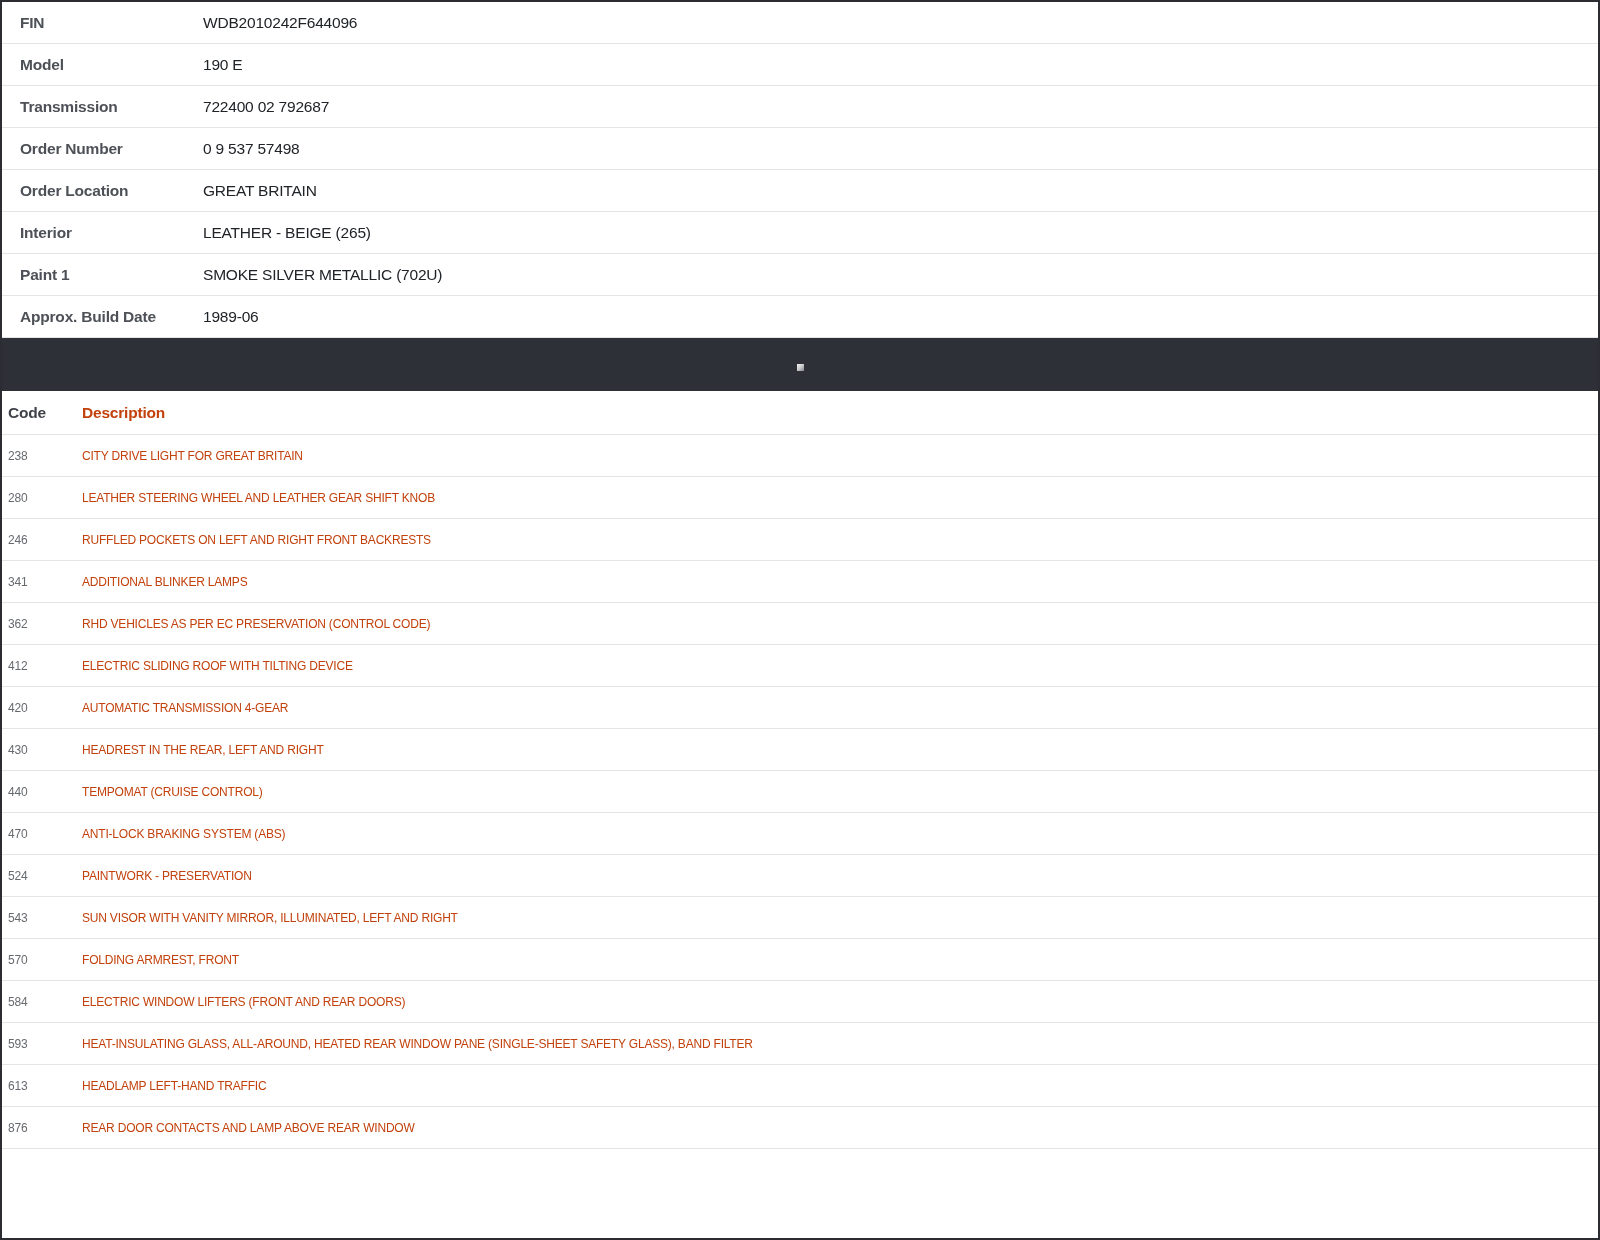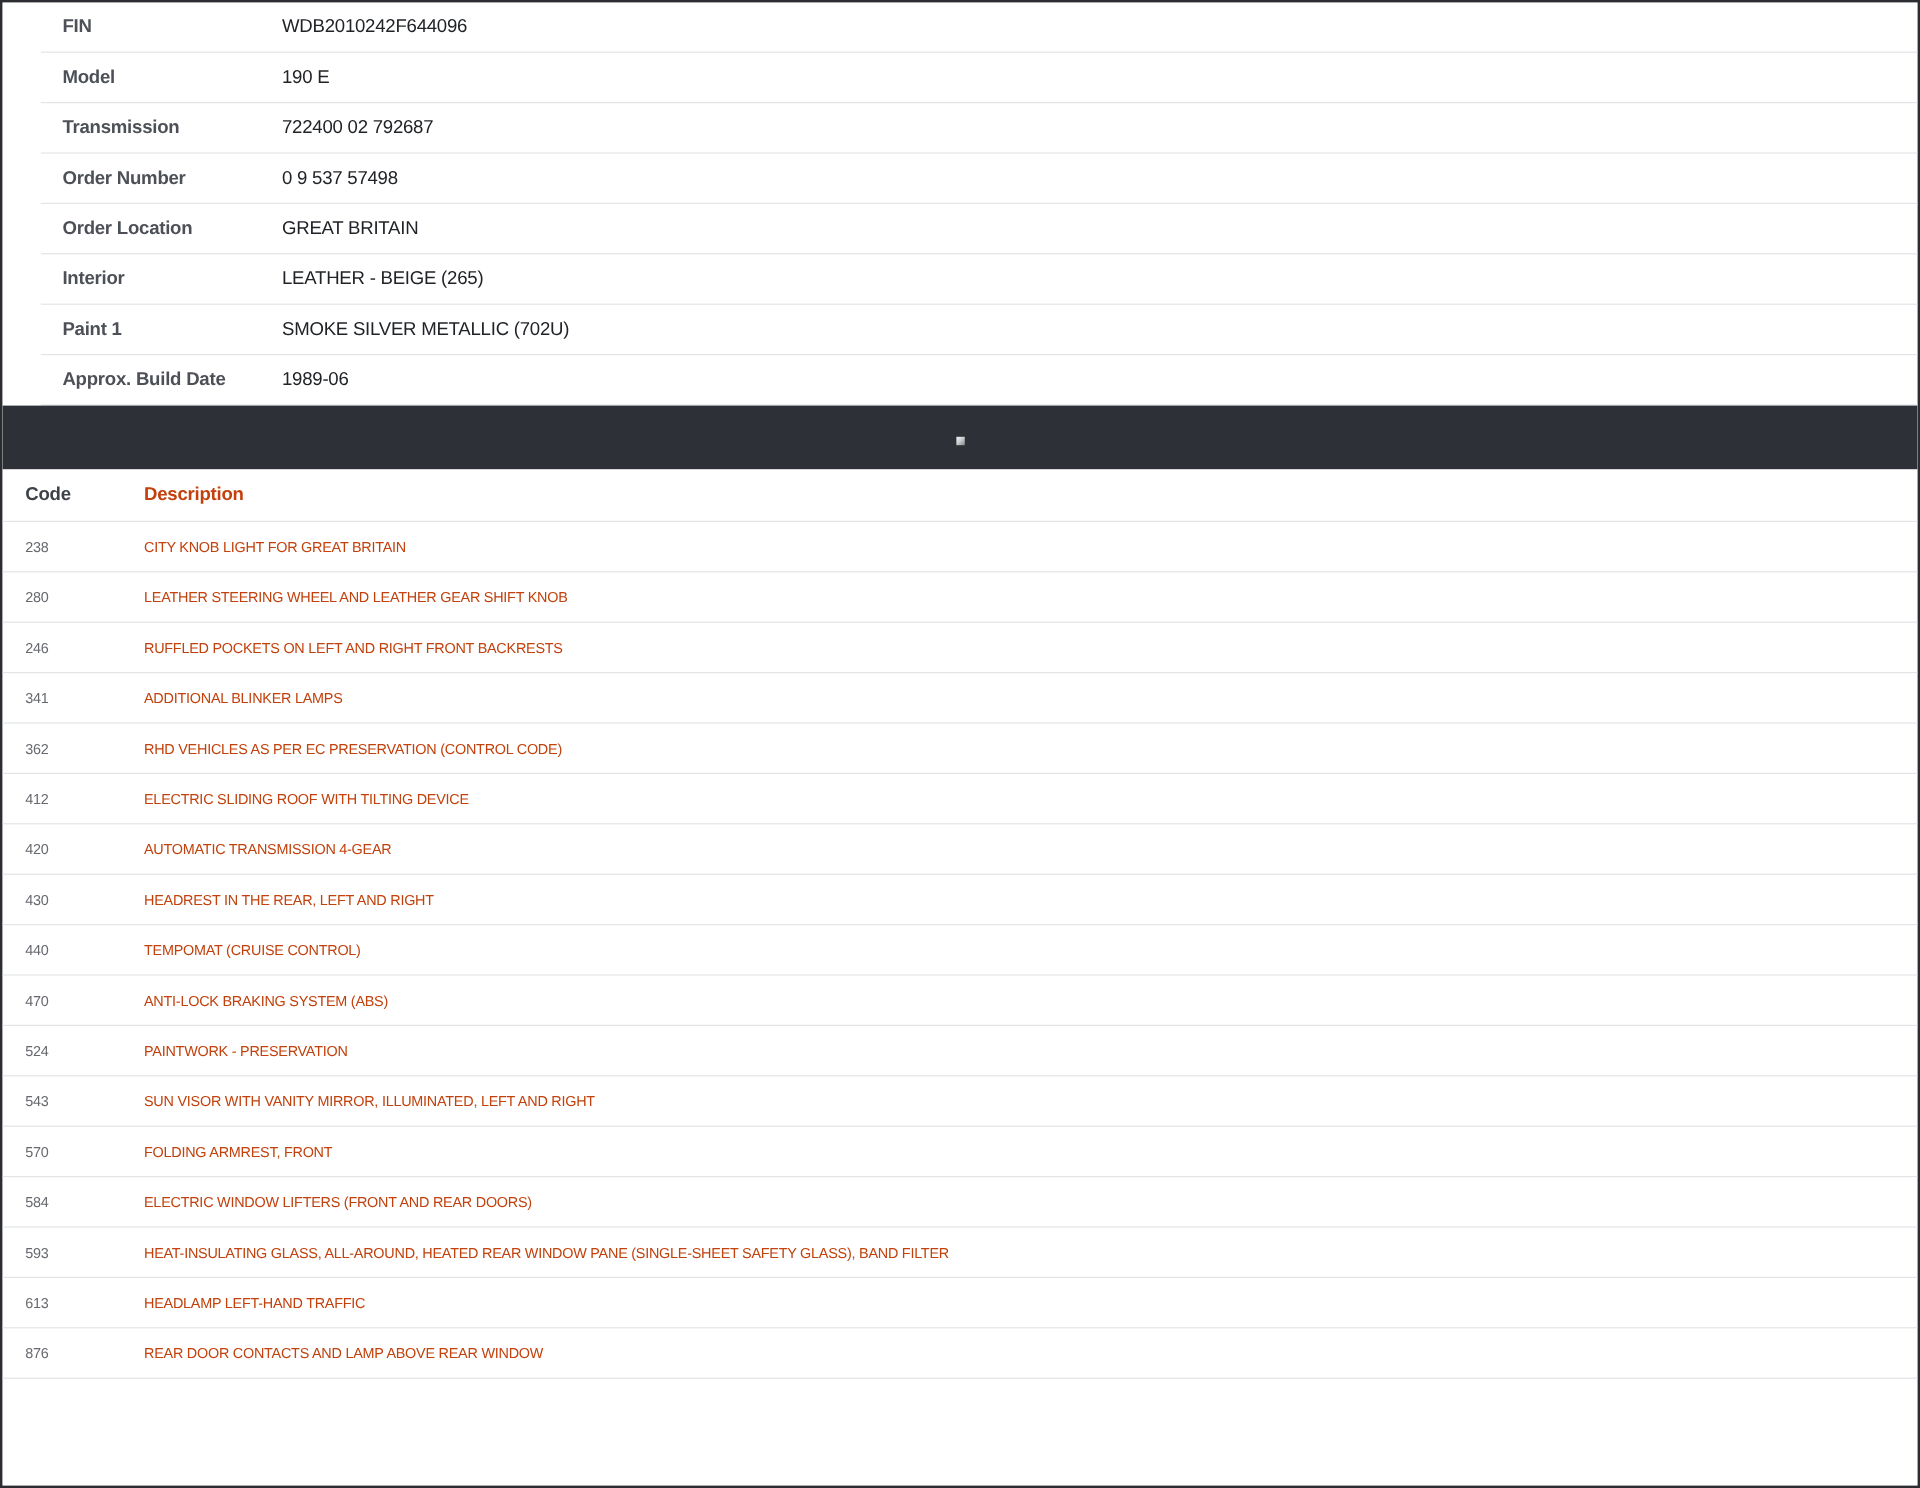--- a/index.html
+++ b/index.html
@@ -13,21 +13,21 @@
     width: 1600px; height: 1240px;
     background: #ffffff;
     border: 2px solid #2b2d33;
     overflow: hidden;
   }
   
   .kv-row {
     display: flex; align-items: center;
     height: 42px;
     border-bottom: 1px solid #e3e4e6;
-    font-size: 15.5px; letter-spacing: -0.2px; margin-left: 32px;
+    font-size: 15.5px; letter-spacing: -0.2px;
   }
   .kv-label {
     width: 201px; padding-left: 18px;
     font-weight: 600; color: #4d5157;
     flex: 0 0 auto;
   }
   .kv-value { color: #202327; }
   
   .divider-bar {
     height: 53px;
@@ -46,21 +46,21 @@
     font-size: 15.5px; font-weight: 700; color: #3e4248;
     letter-spacing: -0.2px;
   }
   .opt-row {
     display: flex; align-items: center;
     height: 42px;
     border-bottom: 1px solid #e3e4e6;
     font-size: 12px; letter-spacing: -0.2px;
   }
   .opt-code-col {
-    width: 118px; padding-left: 19px;
+    width: 80px; padding-left: 6px;
     flex: 0 0 auto;
   }
   .opt-row .opt-code-col { color: #66696e; }
   .opt-desc-col { color: #c2410c; }
 </style>
 </head>
 <body>
 
 <div class="page">
 
@@ -114,21 +114,21 @@
   </div>
 
   <div class="opt-table">
     <div class="opt-header">
       <div class="opt-code-col">Code</div>
       <div class="opt-desc-col">Description</div>
     </div>
 
       <div class="opt-row">
         <div class="opt-code-col">238</div>
-        <div class="opt-desc-col">CITY KNOB LIGHT FOR GREAT BRITAIN</div>
+        <div class="opt-desc-col">CITY DRIVE LIGHT FOR GREAT BRITAIN</div>
       </div>
 
       <div class="opt-row">
         <div class="opt-code-col">280</div>
         <div class="opt-desc-col">LEATHER STEERING WHEEL AND LEATHER GEAR SHIFT KNOB</div>
       </div>
 
       <div class="opt-row">
         <div class="opt-code-col">246</div>
         <div class="opt-desc-col">RUFFLED POCKETS ON LEFT AND RIGHT FRONT BACKRESTS</div>

